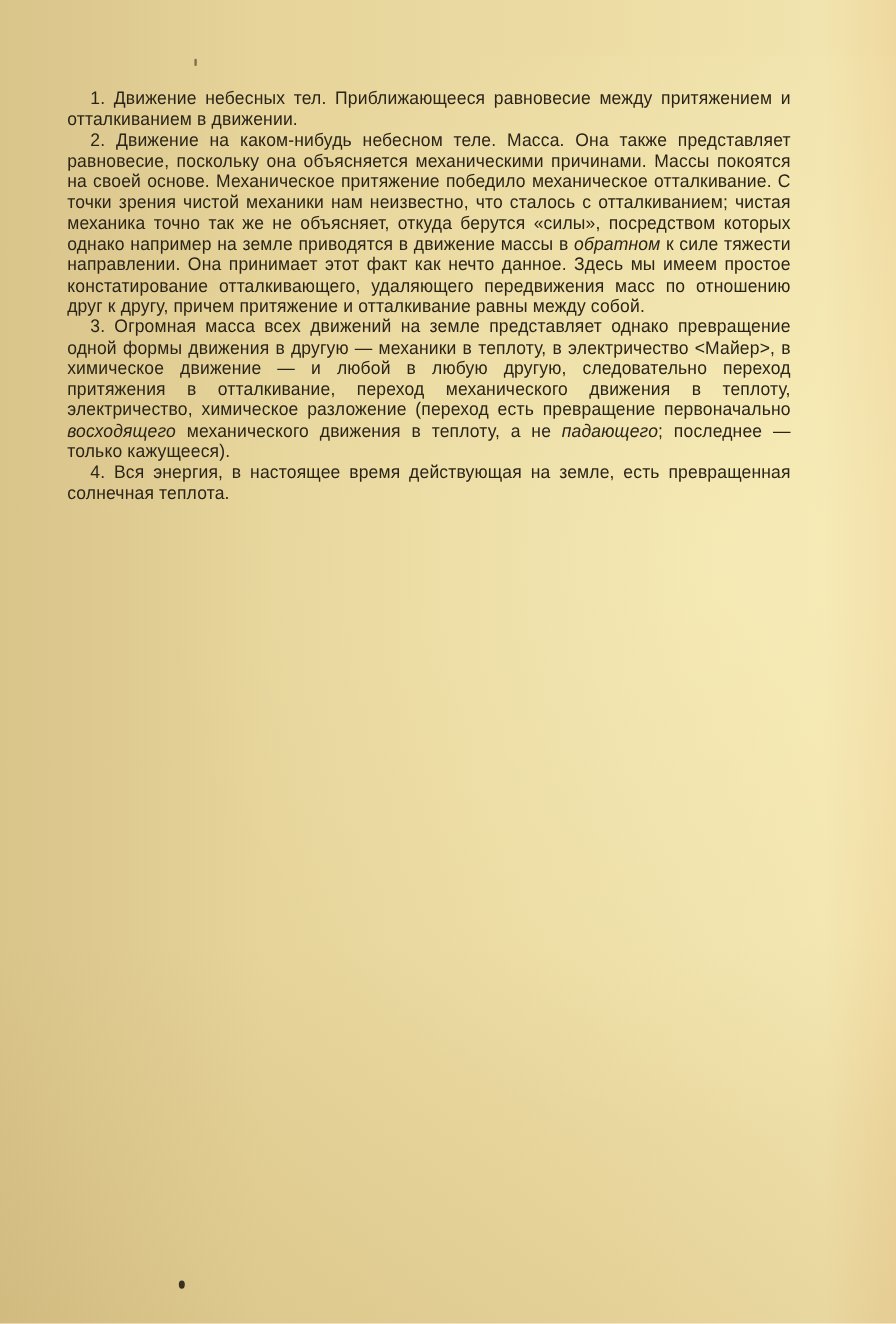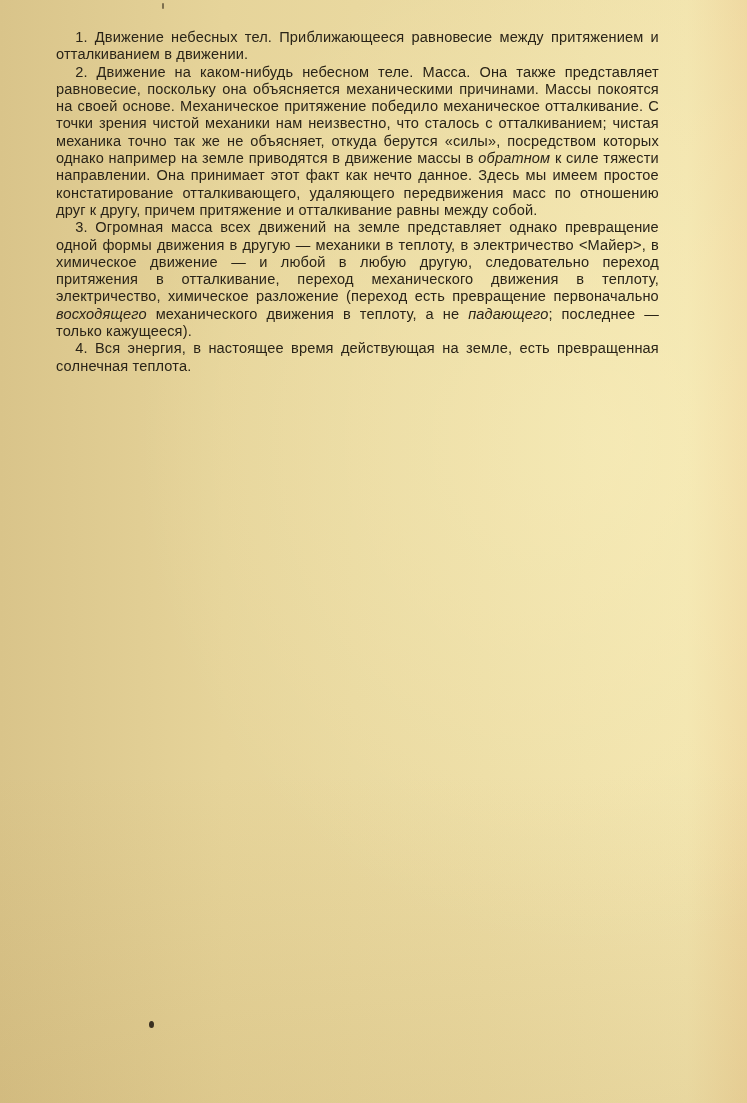--- a/index.html
+++ b/index.html
@@ -13,20 +13,21 @@
       background: linear-gradient(90deg, #d9c48a 0%, #e6d49a 30%, #ecdca4 65%, #f2e4ae 92%, #efd8a0 100%);
       position: relative;
       font-family: "Liberation Serif", serif;
     }
     .page {
       position: absolute;
       inset: 0;
       background:
         radial-gradient(ellipse at 80% 40%, rgba(255,248,200,0.35) 0%, rgba(255,248,200,0) 55%),
         linear-gradient(180deg, rgba(0,0,0,0) 70%, rgba(160,120,50,0.12) 100%);
+      margin-top: 46px;
     }
     .text-block {
       position: absolute;
       left: 56px;
       top: 28px;
       width: 628px;
       color: #2a2418;
       font-family: "Liberation Sans Narrow", "Liberation Sans", sans-serif;
       font-size: 15.2px;
       line-height: 17.3px;

